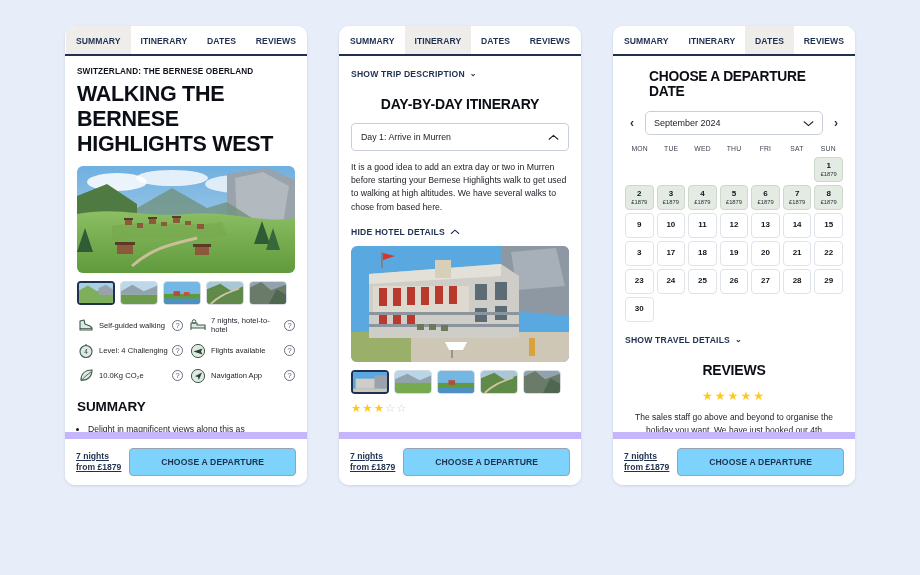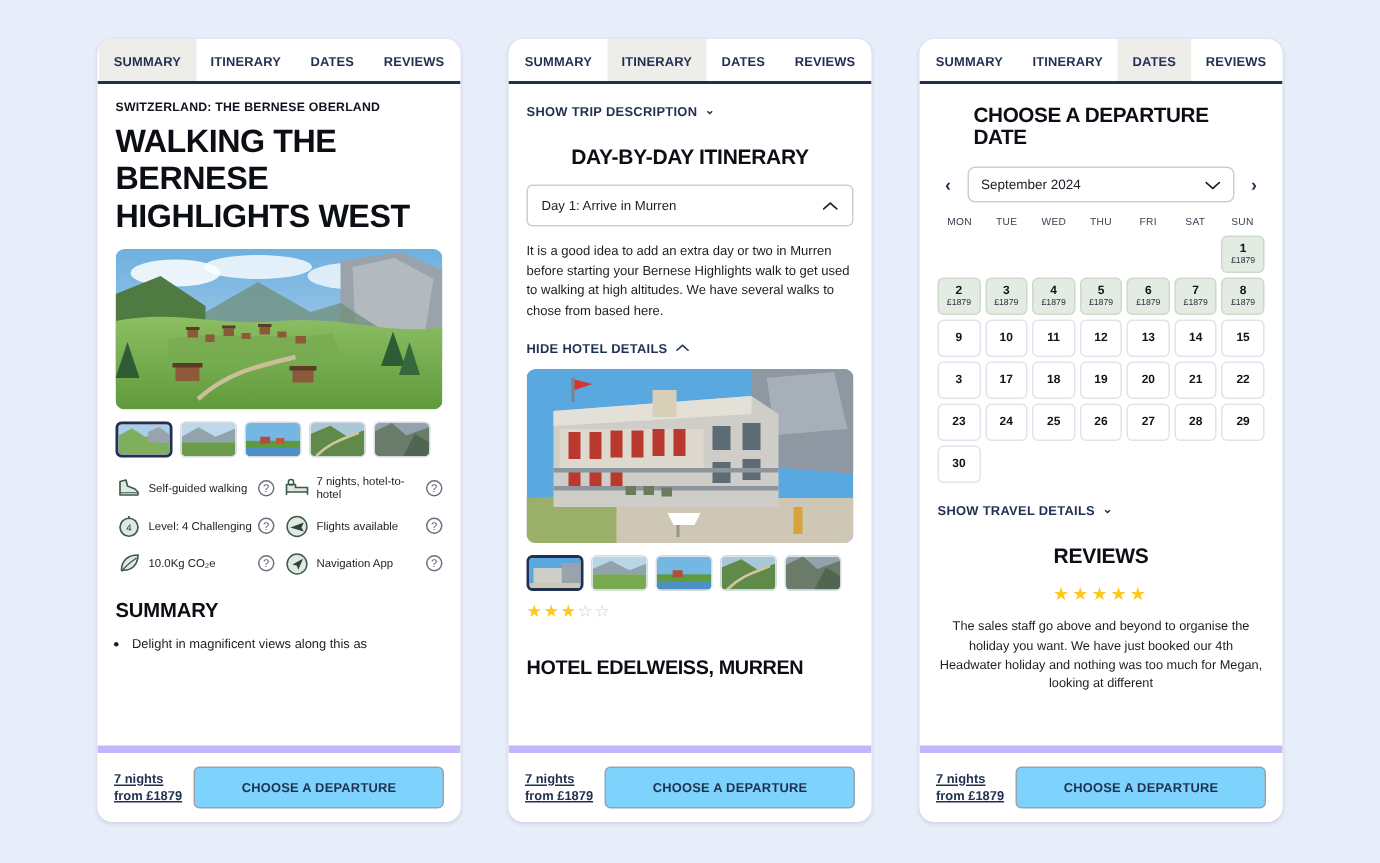--- a/index.html
+++ b/index.html
@@ -13,21 +13,21 @@
     position: relative;
     width: 920px; height: 575px;
     display: flex;
     justify-content: center;
     align-items: flex-start;
     gap: 32px;
     padding-top: 26px;
   }
   .panel {
     width: 242px;
-    height: 522px;
+    height: 459px;
     background: #ffffff;
     border-radius: 10px;
     box-shadow: 0 1px 3px rgba(20,30,60,.12);
     display: flex;
     flex-direction: column;
     overflow: hidden;
     position: relative;
   }
 
   
@@ -146,21 +146,21 @@
   ul.bullets li {
     font-size: 8.6px;
     line-height: 1.4;
     color: #1a1d24;
     margin-bottom: 4px;
   }
 
   
   .footer {
     flex: 0 0 auto;
-    border-top: 5px solid #c4b5fd;
+    border-top: 7px solid #c4b5fd;
     background: #fff;
     display: flex;
     align-items: center;
     gap: 8px;
     padding: 9px 11px;
   }
   .price {
     font-size: 8.6px;
     font-weight: bold;
     line-height: 1.28;

